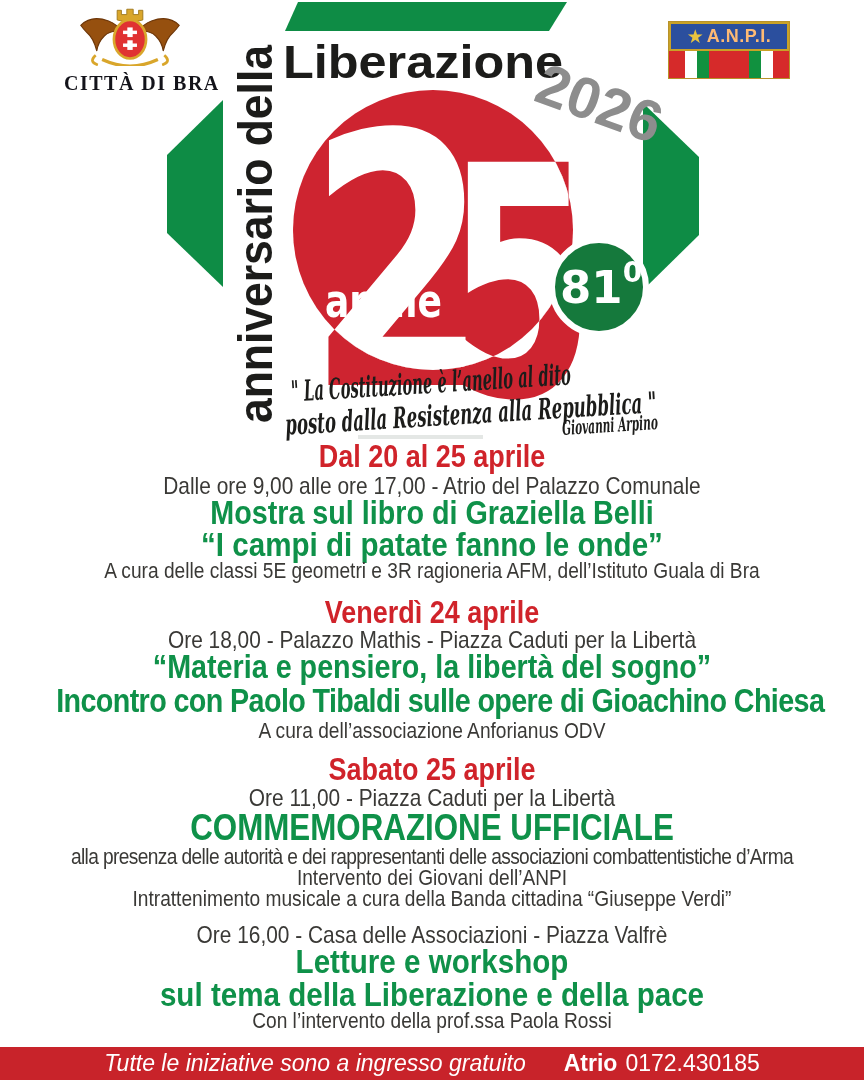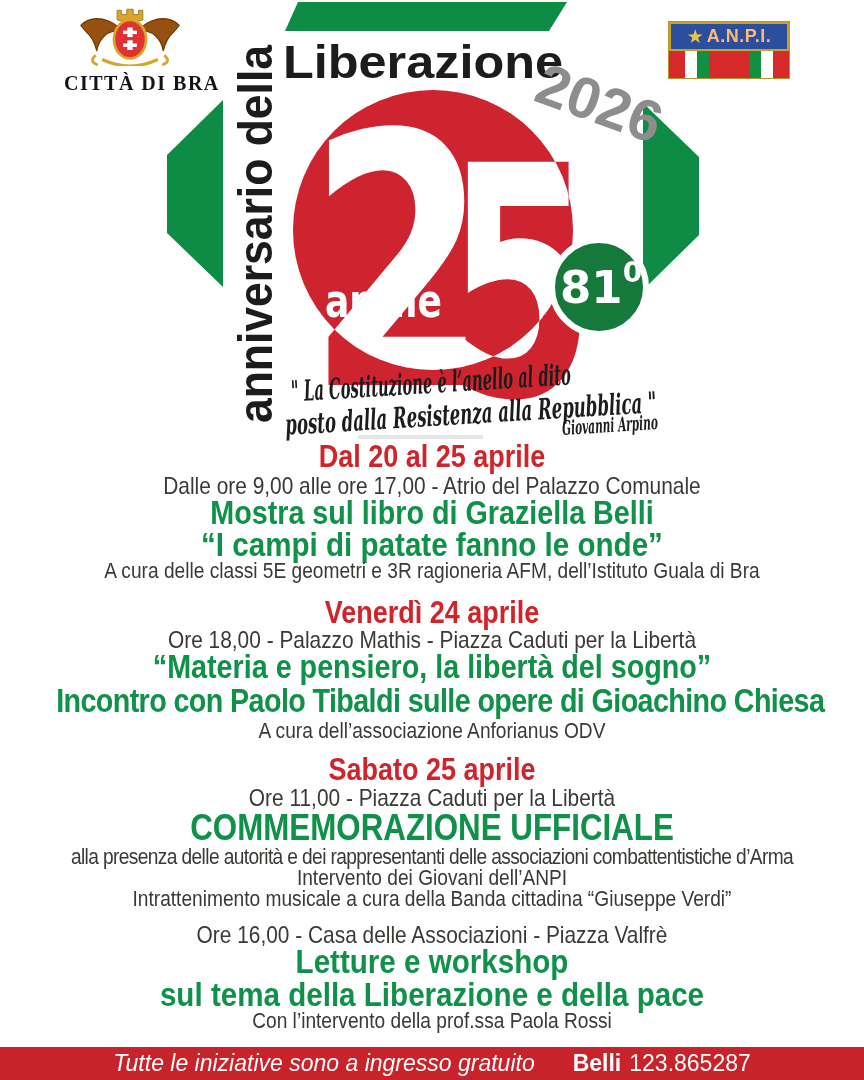--- a/index.html
+++ b/index.html
@@ -144,18 +144,18 @@
 
     <div class="line meta" style="top:922px;font-size:24px;">Ore 16,00 - Casa delle Associazioni - Piazza Valfrè</div>
     <div class="line gtitle" style="top:944px;font-size:34px;">Letture e workshop</div>
     <div class="line gtitle" style="top:977px;font-size:34px;">sul tema della Liberazione e della pace</div>
     <div class="line note" style="top:1009px;font-size:22px;">Con l’intervento della prof.ssa Paola Rossi</div>
   </div>
 
   <div class="footer">
     <span class="notice">Tutte le iniziative sono a ingresso gratuito</span>
     <span class="info">
-      <b>Belli</b>
-      <span>123.865287</span>
+      <b>Atrio</b>
+      <span>0172.430185</span>
     </span>
   </div>
 
 </div>
 
 </body></html>

